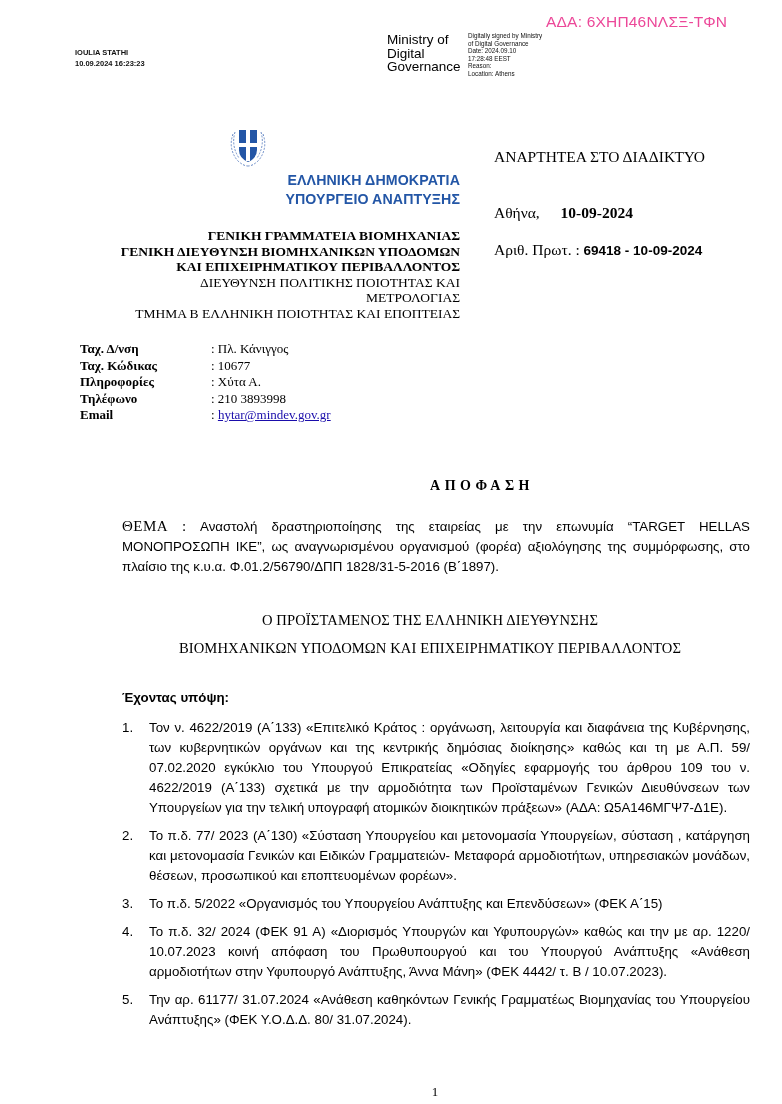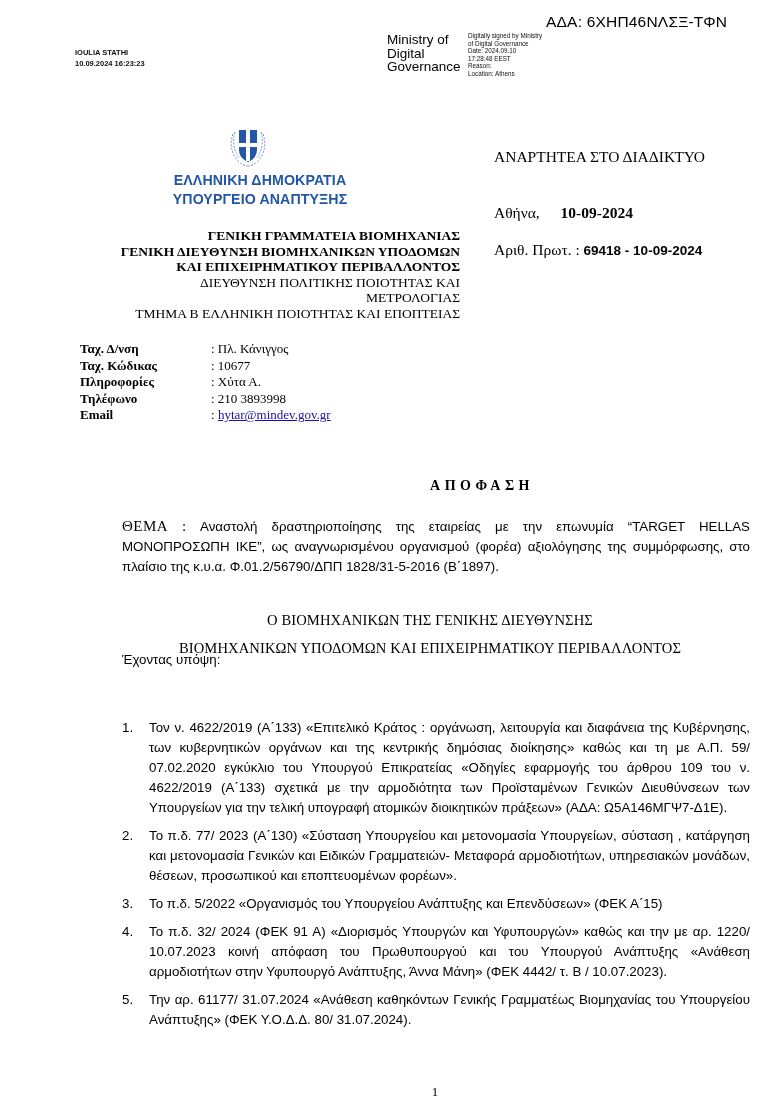--- a/index.html
+++ b/index.html
@@ -5,25 +5,25 @@
   html, body { margin: 0; padding: 0; background: #ffffff; }
   body { width: 782px; height: 1104px; position: relative; overflow: hidden; color: #000; font-family: "Liberation Serif", serif; }
   .abs { position: absolute; }
 
   
   .sig-left { left: 75px; top: 47px; font-family: "Liberation Sans", sans-serif; font-size: 7.5px; font-weight: bold; line-height: 11px; color: #111; }
 
   
   .ministry { left: 387px; top: 33px; font-family: "Liberation Sans", sans-serif; font-size: 13.5px; line-height: 13.5px; color: #000; }
   .sig-details { left: 468px; top: 32px; font-family: "Liberation Sans", sans-serif; font-size: 6.3px; line-height: 7.6px; color: #111; }
-  .ada { left: 546px; top: 13px; font-family: "Liberation Sans", sans-serif; font-size: 15.5px; letter-spacing: 0.2px; color: #000000; }
+  .ada { left: 546px; top: 13px; font-family: "Liberation Sans", sans-serif; font-size: 15.5px; letter-spacing: 0.2px; color: #ec4899; }
 
   
   .emblem { left: 225px; top: 124px; width: 46px; height: 44px; }
-  .rep-title { left: 60px; width: 400px; text-align: center; font-family: "Liberation Sans", sans-serif; font-weight: bold; color: #2356a6; font-size: 14.2px; letter-spacing: 0.1px; }
+  .rep-title { left: 60px; width: 400px; text-align: right; font-family: "Liberation Sans", sans-serif; font-weight: bold; color: #2356a6; font-size: 14.2px; letter-spacing: 0.1px; }
 
   .org { left: 60px; width: 400px; text-align: right; font-size: 13.5px; line-height: 15.5px; }
   .org .b { font-weight: bold; }
 
   .contact { left: 80px; top: 341px; font-size: 13px; line-height: 16.5px; }
   .contact-row { display: flex; }
   .contact-label { width: 131px; font-weight: bold; }
   .contact-val a { color: #1a0dab; text-decoration: underline; }
 
   .right-col { left: 494px; font-size: 15.5px; }
@@ -31,21 +31,21 @@
   .bold-serif { font-weight: bold; }
 
   .apofasi { left: 16px; width: 782px; text-align: center; top: 478px; font-size: 14px; font-weight: bold; letter-spacing: 4.5px; padding-left: 150px; box-sizing: border-box; }
 
   .body-text { font-family: "Liberation Sans Narrow", "Liberation Sans", sans-serif; font-size: 13.3px; line-height: 20px; text-align: justify; }
   .thema { left: 122px; top: 516px; width: 628px; }
   .thema .lbl { font-family: "Liberation Serif", serif; font-weight: normal; font-size: 15px; letter-spacing: 0.5px; }
 
   .heading2 { left: 100px; width: 660px; text-align: center; font-size: 14.6px; letter-spacing: 0.1px; }
 
-  .exontas { left: 122px; top: 650px; }
+  .exontas { left: 122px; top: 688px; font-weight: bold; }
   .list { left: 122px; top: 718px; width: 628px; }
   .item { display: flex; margin-bottom: 8px; }
   .item .num { width: 27px; flex: none; }
   .item .txt { flex: 1; text-align: justify; }
 
   .page-num { left: 0; width: 782px; text-align: center; padding-left: 88px; box-sizing: border-box; top: 1084px; font-size: 13px; }
 </style>
 </head>
 <body>
 
@@ -129,21 +129,21 @@
   <span class="bold-sans">69418 - 10-09-2024</span>
 </div>
 
 <div class="abs apofasi">ΑΠΟΦΑΣΗ</div>
 
 <div class="abs body-text thema">
   <span class="lbl">ΘΕΜΑ :</span>
   <span>Αναστολή δραστηριοποίησης της εταιρείας με την επωνυμία “TARGET HELLAS ΜΟΝΟΠΡΟΣΩΠΗ ΙΚΕ”, ως αναγνωρισμένου οργανισμού (φορέα) αξιολόγησης της συμμόρφωσης, στο πλαίσιο της κ.υ.α. Φ.01.2/56790/ΔΠΠ 1828/31-5-2016 (Β΄1897).</span>
 </div>
 
-<div class="abs heading2" style="top:612px;">Ο ΒΙΟΜΗΧΑΝΙΚΩΝ ΤΗΣ ΓΕΝΙΚΗΣ ΔΙΕΥΘΥΝΣΗΣ</div>
+<div class="abs heading2" style="top:612px;">Ο ΠΡΟΪΣΤΑΜΕΝΟΣ ΤΗΣ ΕΛΛΗΝΙΚΗ ΔΙΕΥΘΥΝΣΗΣ</div>
 <div class="abs heading2" style="top:640px;">ΒΙΟΜΗΧΑΝΙΚΩΝ ΥΠΟΔΟΜΩΝ ΚΑΙ ΕΠΙΧΕΙΡΗΜΑΤΙΚΟΥ ΠΕΡΙΒΑΛΛΟΝΤΟΣ</div>
 
 <div class="abs body-text exontas">Έχοντας υπόψη:</div>
 
 <div class="abs body-text list">
   <div class="item">
     <div class="num">1.</div>
     <div class="txt">Τον ν. 4622/2019 (Α΄133)  «Επιτελικό Κράτος : οργάνωση, λειτουργία και διαφάνεια της Κυβέρνησης, των κυβερνητικών οργάνων και της κεντρικής δημόσιας διοίκησης» καθώς και τη με Α.Π. 59/ 07.02.2020 εγκύκλιο του Υπουργού Επικρατείας «Οδηγίες εφαρμογής του άρθρου 109 του ν. 4622/2019 (Α΄133) σχετικά με την αρμοδιότητα των Προϊσταμένων Γενικών Διευθύνσεων των Υπουργείων για την τελική υπογραφή ατομικών διοικητικών πράξεων» (ΑΔΑ: Ω5Α146ΜΓΨ7-Δ1Ε).</div>
   </div>
   <div class="item">

